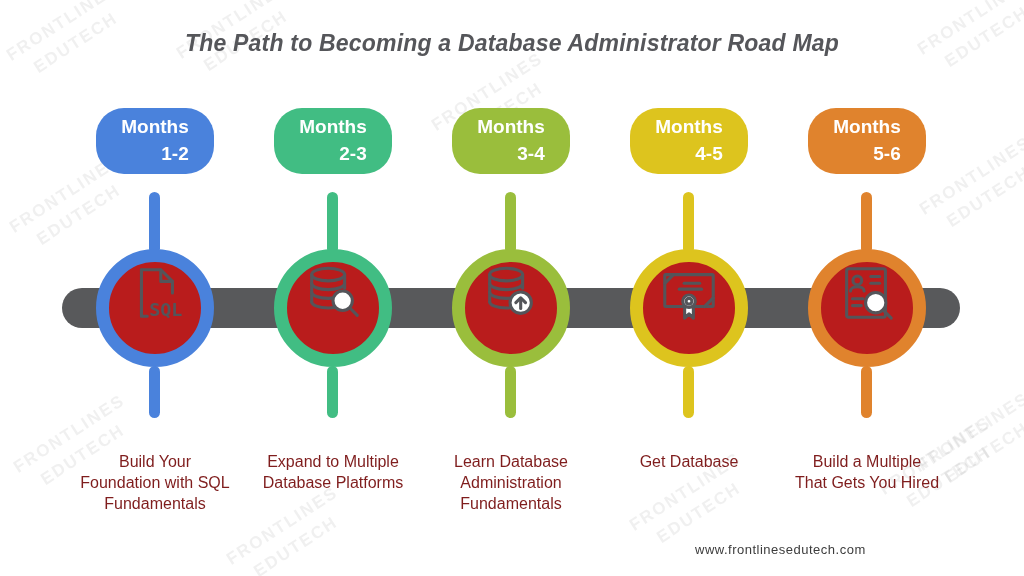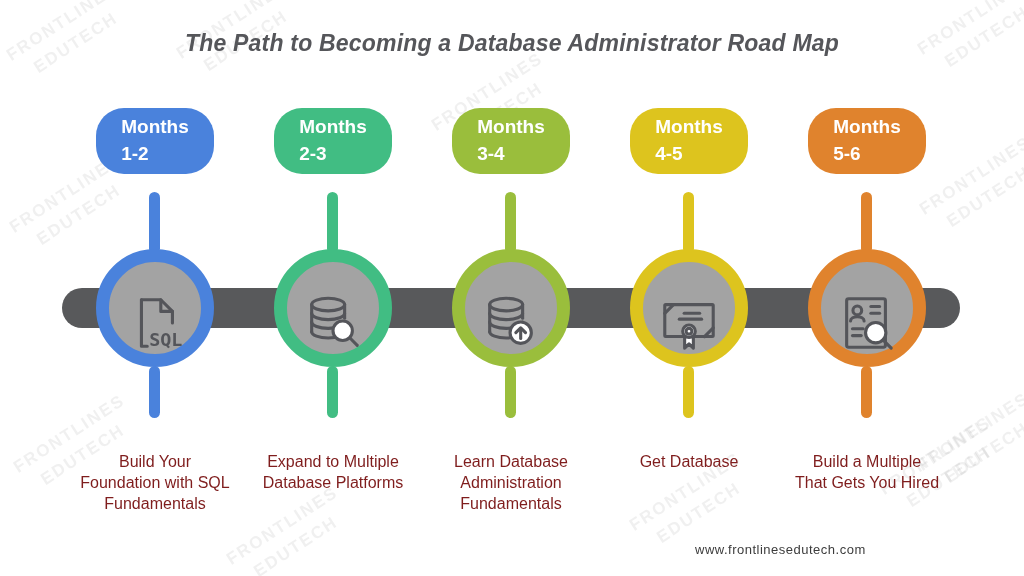--- a/index.html
+++ b/index.html
@@ -21,30 +21,30 @@
   .bar{
     position:absolute;left:62px;top:288px;width:898px;height:40px;
     border-radius:20px;background:#58595b;z-index:1;
   }
   
   .stage{position:absolute;top:0;width:178px;height:576px;}
   .s0{left:66px}.s1{left:244px}.s2{left:422px}.s3{left:600px}.s4{left:778px}
   .badge{
     position:absolute;left:30px;top:108px;width:118px;height:66px;
     border-radius:28px;background:var(--c);color:#fff;font-weight:700;
-    font-size:19px;line-height:1.4;text-align:left;white-space:pre-line;
+    font-size:19px;line-height:1.4;text-align:right;white-space:pre-line;
     display:flex;align-items:center;justify-content:center;z-index:3;
   }
   .conn{position:absolute;left:83px;width:11px;border-radius:6px;background:var(--c);z-index:2;}
   .conn.top{top:192px;height:62px;}
   .conn.bottom{top:366px;height:52px;}
   .circle{
     position:absolute;left:30px;top:249px;width:92px;height:92px;
-    border:13px solid var(--c);border-radius:50%;background:#a3a3a3;z-index:2;
-    display:flex;align-items:flex-end;justify-content:center;
+    border:13px solid var(--c);border-radius:50%;background:#b91c1c;z-index:2;
+    display:flex;align-items:flex-start;justify-content:center;
   }
   .circle svg{display:block;}
   .desc{
     position:absolute;left:-11px;top:451px;width:200px;text-align:center;
     font-size:16px;line-height:21px;color:#7f1d1d;white-space:pre-line;
   }
   .footer{
     position:absolute;left:695px;top:542px;font-size:13px;color:#3c3c3c;
     letter-spacing:.5px;
   }

